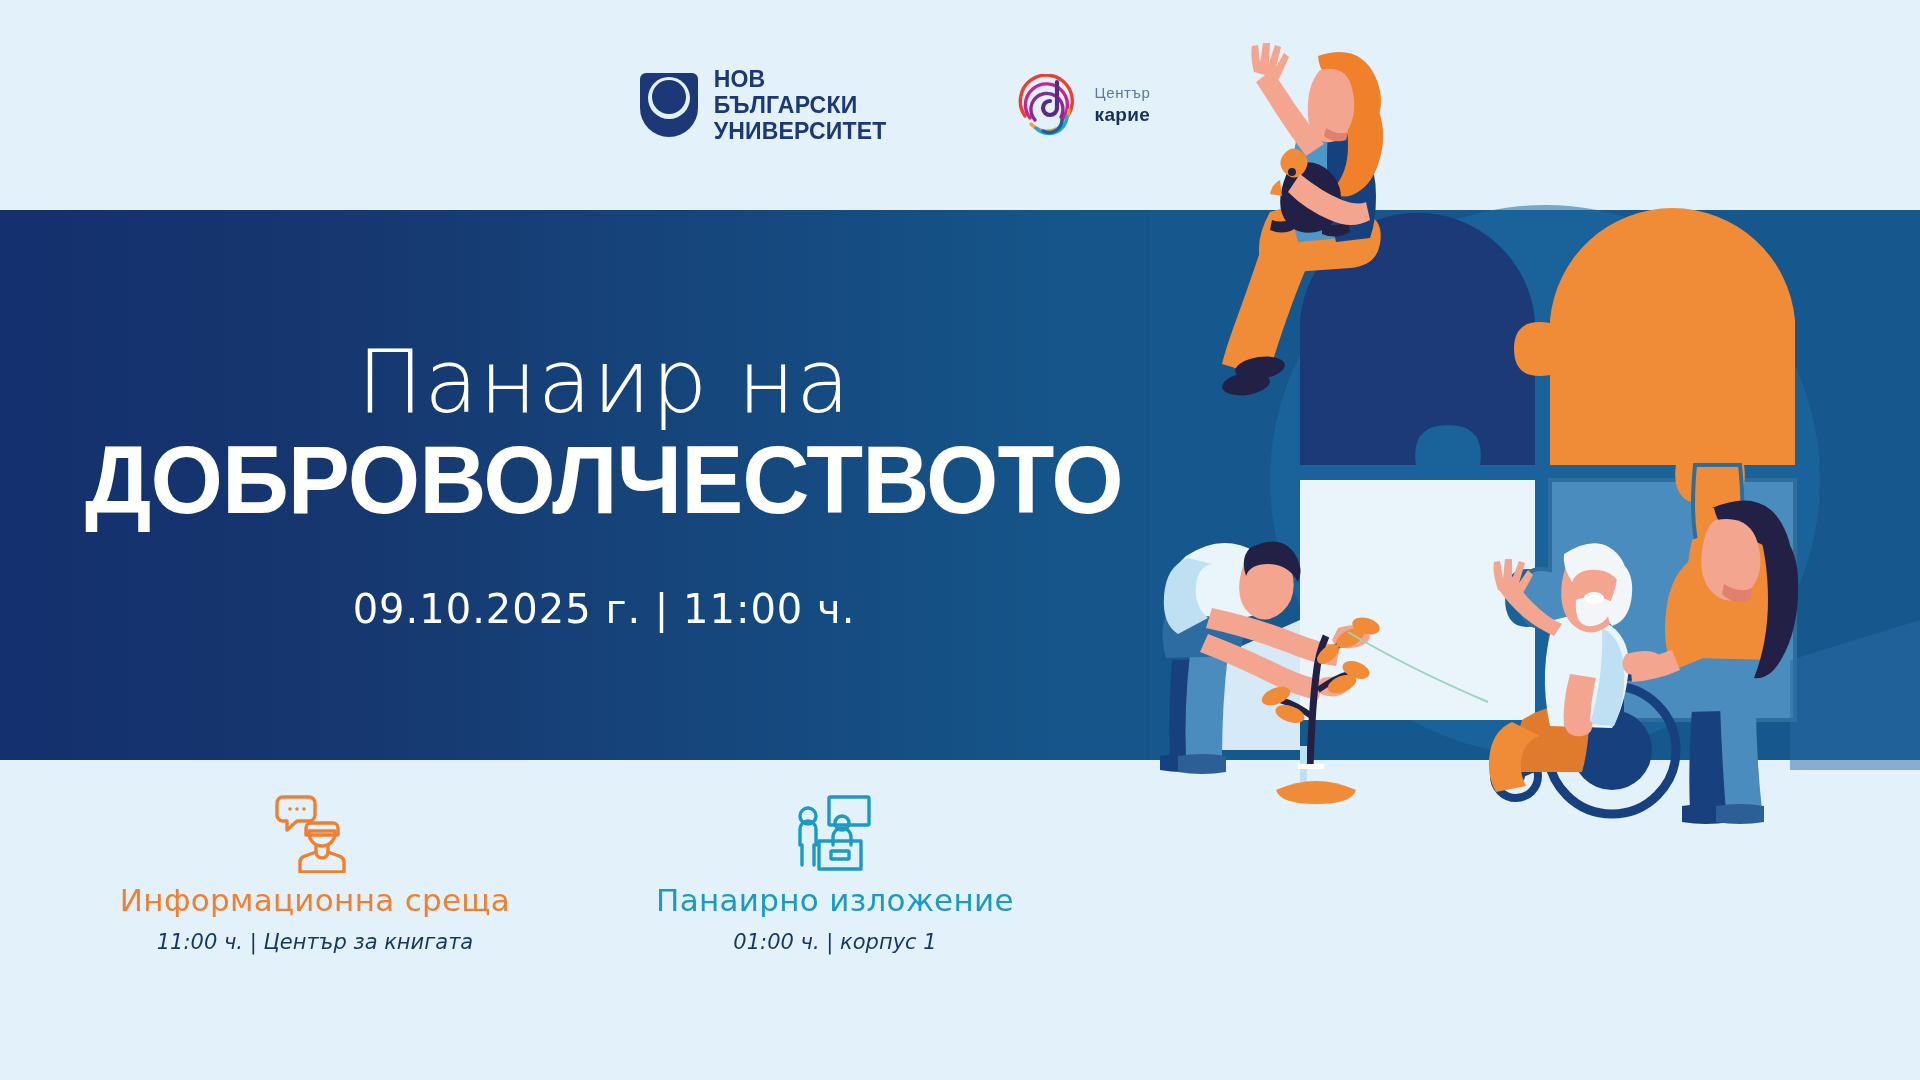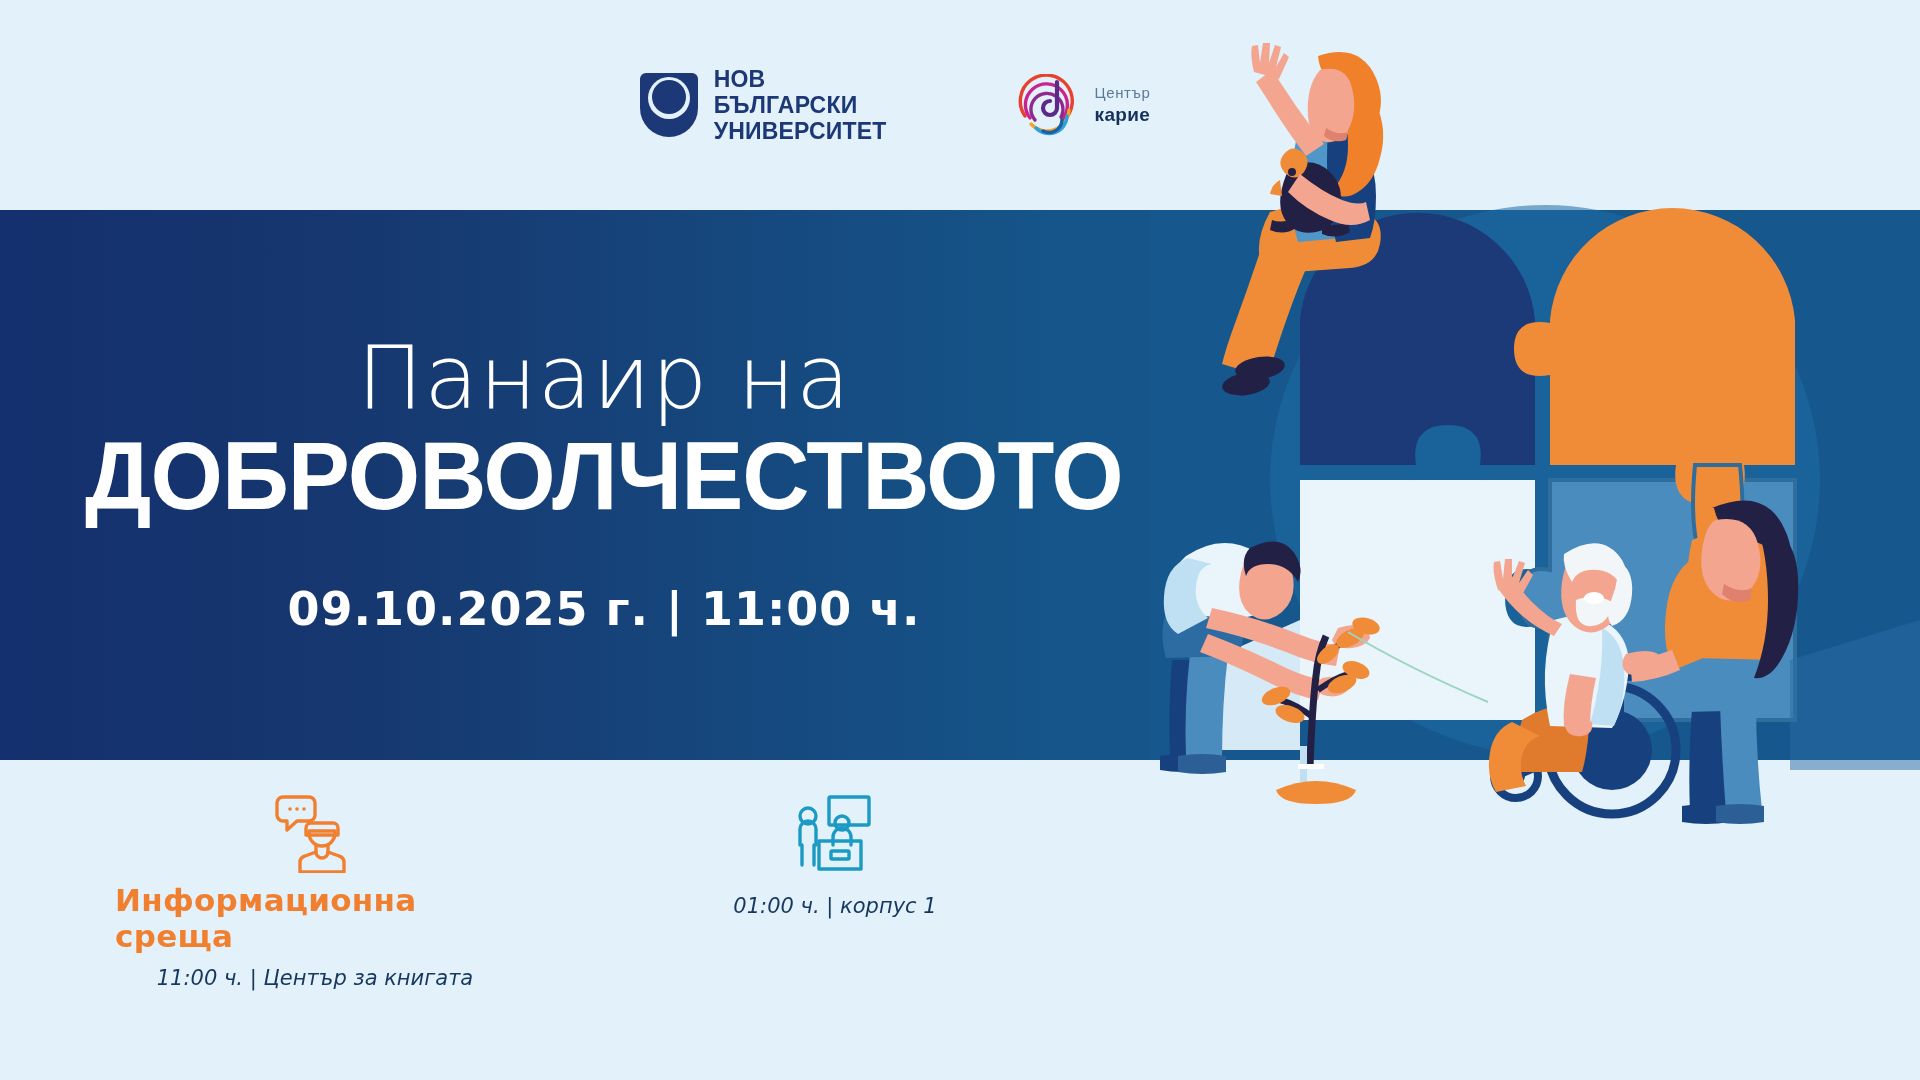--- a/index.html
+++ b/index.html
@@ -59,37 +59,37 @@
     letter-spacing:1px;margin-bottom:6px;
     font-family:"DejaVu Sans", sans-serif;
   }
   .t-line2{
     color:#ffffff;font-size:96px;line-height:1;font-weight:bold;
     letter-spacing:-1px;transform:scaleX(.97);
     font-family:"Liberation Sans", sans-serif;
     margin-bottom:58px;
   }
   .t-date{
-    color:#ffffff;font-size:46px;font-weight:700;letter-spacing:1px;
+    color:#ffffff;font-size:40px;font-weight:400;letter-spacing:1px;
     font-family:"DejaVu Sans", sans-serif;
   }
 
   
   .illus{position:absolute;left:1150px;top:-40px;width:770px;height:1010px;}
   .illus svg{display:block;}
 
   
   .footer{
     position:absolute;left:0;top:760px;width:1150px;height:320px;
     display:flex;align-items:flex-start;justify-content:center;gap:120px;
     padding-top:28px;box-sizing:border-box;
   }
   .fcol{width:400px;display:flex;flex-direction:column;align-items:center;}
   .ficon{height:86px;display:flex;align-items:center;justify-content:center;margin-bottom:8px;}
-  .ftitle{font-size:31px;letter-spacing:.3px;font-family:"DejaVu Sans", sans-serif;font-weight:700;}
+  .ftitle{font-size:31px;letter-spacing:.3px;font-family:"DejaVu Sans", sans-serif;font-weight:400;}
   .ftitle.orange{color:#f08030;}
   .ftitle.teal{color:#1b9ac4;}
   .fsub{font-size:21px;color:#16375f;margin-top:12px;font-family:"DejaVu Sans", sans-serif;font-style:italic;}
 </style>
 </head>
 <body>
 
 <div id="poster">
 
   <div class="logobar">
@@ -343,18 +343,19 @@
           <rect x="36" y="8" width="40" height="28" rx="1.5"></rect>
           <circle cx="49" cy="34" r="7"></circle>
           <path d="M40 56 v-8 a9 9 0 0 1 18 0 v8"></path>
           <circle cx="15" cy="27" r="8"></circle>
           <path d="M7 56 v-16 a8 8 0 0 1 16 0 v16"></path>
           <path d="M9 56 v20 M21 56 v20"></path>
           <path d="M26 52 h42 v28 h-42 z"></path>
           <rect x="38" y="62" width="18" height="8" rx="1"></rect>
         </svg>
       </div>
+      <div class="ftitle teal">Панаирно изложение</div>
       <div class="fsub">01:00 ч.  |  корпус 1</div>
     </div>
 
   </div>
 
 </div>
 
 </body></html>

